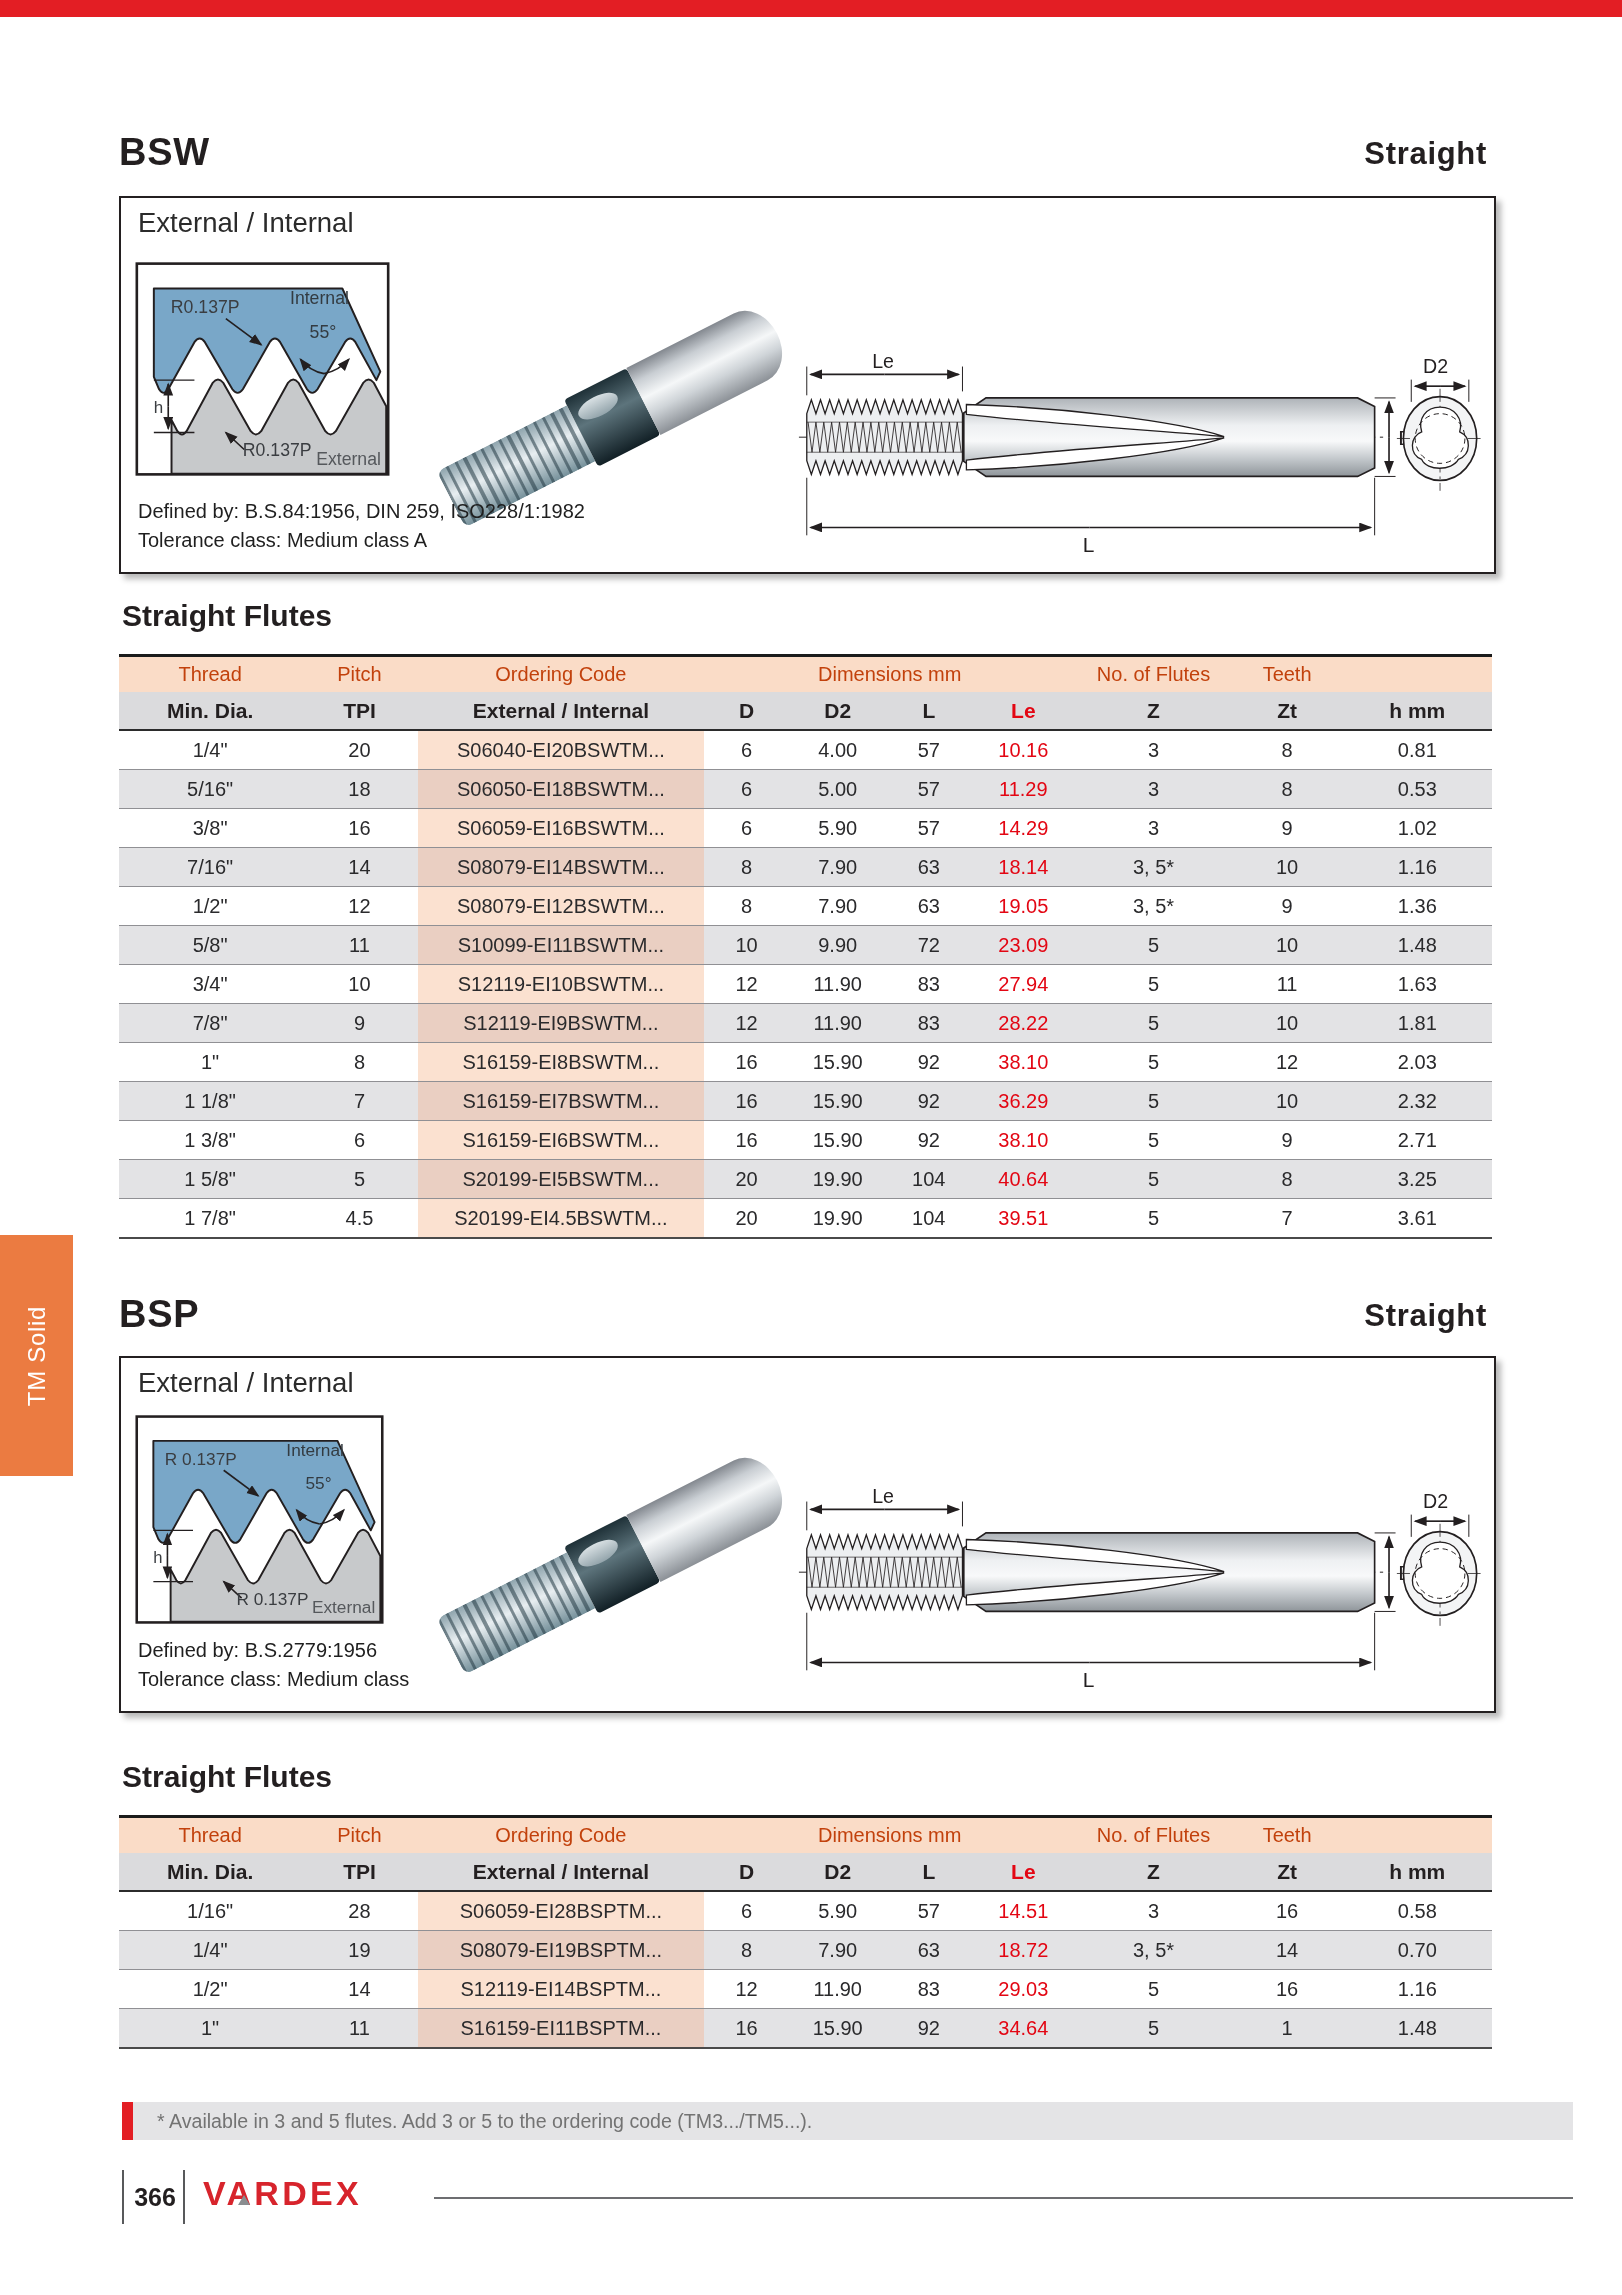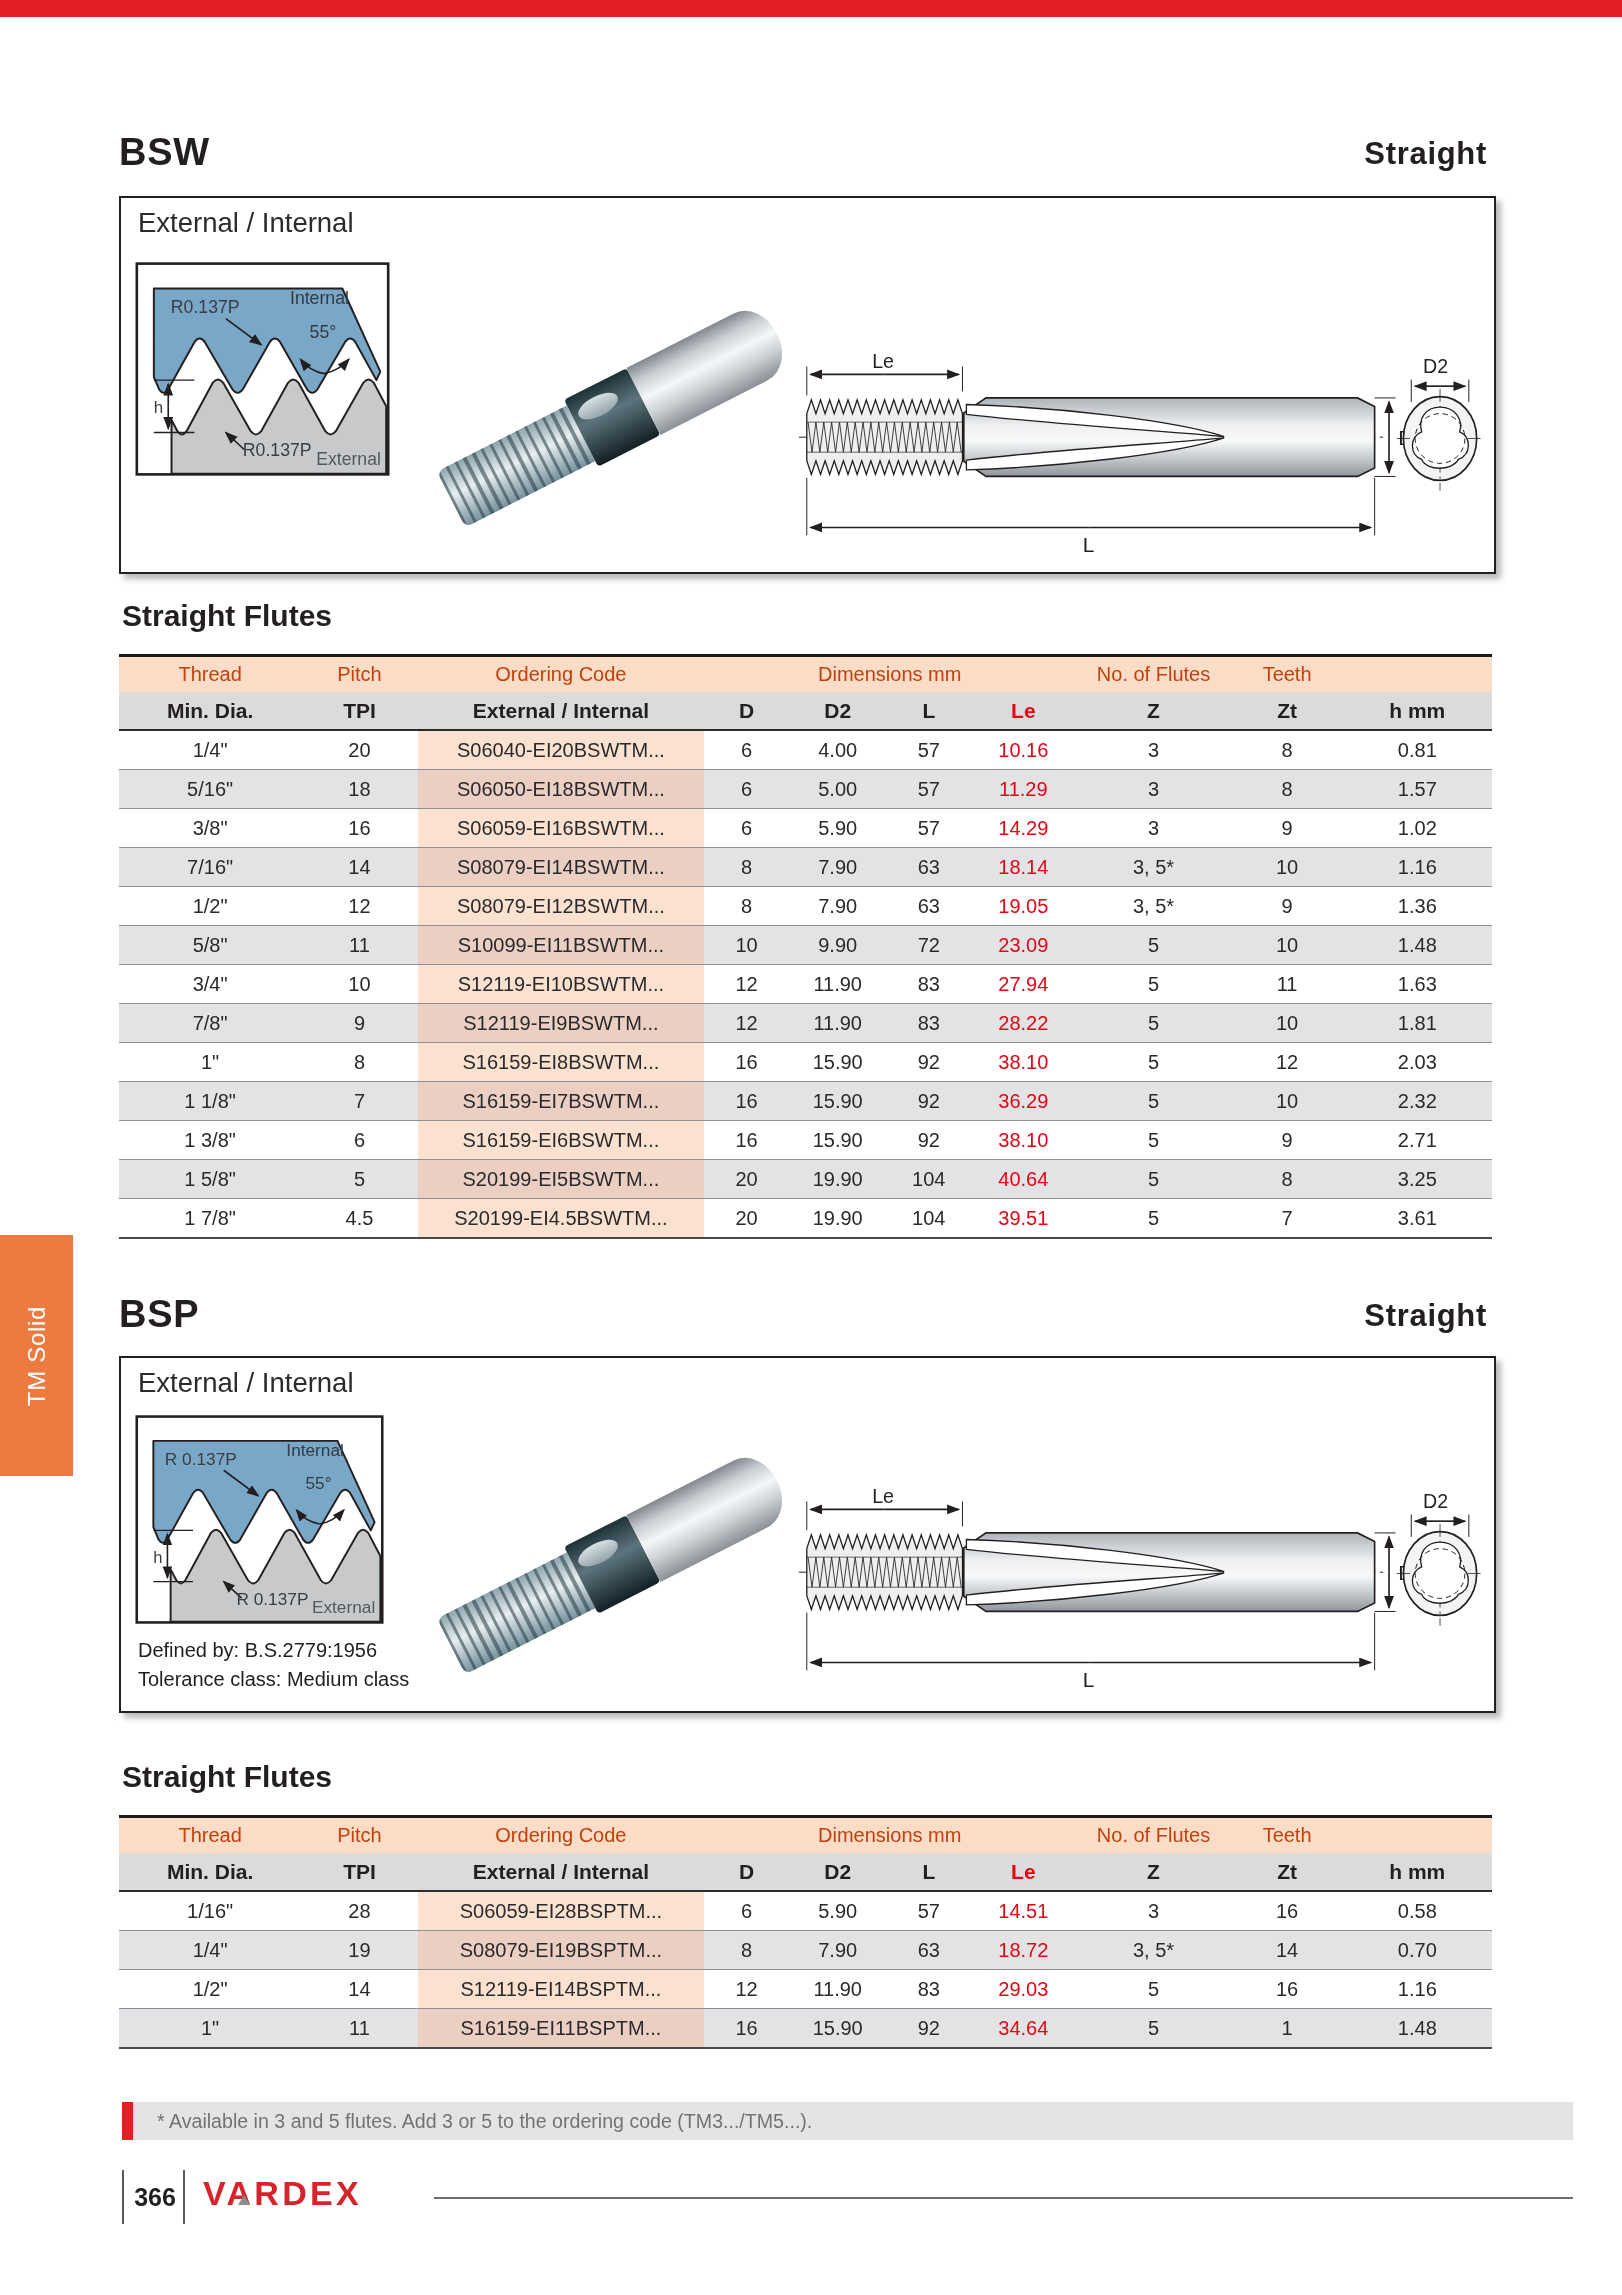--- a/index.html
+++ b/index.html
@@ -185,20 +185,24 @@
       <path d="M986,104 C1008,104 1022,122 1016,142 C1034,150 1034,176 1014,184 C1004,202 966,202 958,184
                C938,176 940,148 958,142 C952,122 964,104 986,104 Z" fill="#ffffff" stroke="#231F20" stroke-width="2"></path>
       <circle cx="986" cy="152" r="38" fill="none" stroke="#231F20" stroke-width="1.5" stroke-dasharray="8 6"></circle>
       <line x1="942" y1="96" x2="942" y2="62" stroke="#231F20" stroke-width="1.5"></line>
       <line x1="1030" y1="96" x2="1030" y2="62" stroke="#231F20" stroke-width="1.5"></line>
       <line x1="986" y1="72" x2="948" y2="72" stroke="#231F20" stroke-width="2.5" marker-end="url(#arrDA)"></line>
       <line x1="986" y1="72" x2="1024" y2="72" stroke="#231F20" stroke-width="2.5" marker-end="url(#arrDA)"></line>
       <text x="960" y="52" font-size="30" fill="#231F20">D2</text>
     </svg>
 
+    <div class="defined">
+      <div>Defined by: B.S.84:1956, DIN 259, ISO228/1:1982</div>
+      <div>Tolerance class: Medium class A</div>
+    </div>
   </div>
 
   <div id="bsw-table-title" class="table-title">Straight Flutes</div>
   <div id="bsw-table" class="flutes-table">
       <table>
         <colgroup>
           <col style="width: 13.3%;">
           <col style="width: 8.5%;">
           <col style="width: 20.9%;">
           <col style="width: 6.2%;">
@@ -248,21 +252,21 @@
           <tr class="even">
             <td>5/16"</td>
             <td>18</td>
             <td class="code">S06050-EI18BSWTM...</td>
             <td>6</td>
             <td>5.00</td>
             <td>57</td>
             <td class="red">11.29</td>
             <td>3</td>
             <td>8</td>
-            <td>1.57</td>
+            <td>0.53</td>
           </tr>
           <tr class="odd">
             <td>3/8"</td>
             <td>16</td>
             <td class="code">S06059-EI16BSWTM...</td>
             <td>6</td>
             <td>5.90</td>
             <td>57</td>
             <td class="red">14.29</td>
             <td>3</td>

